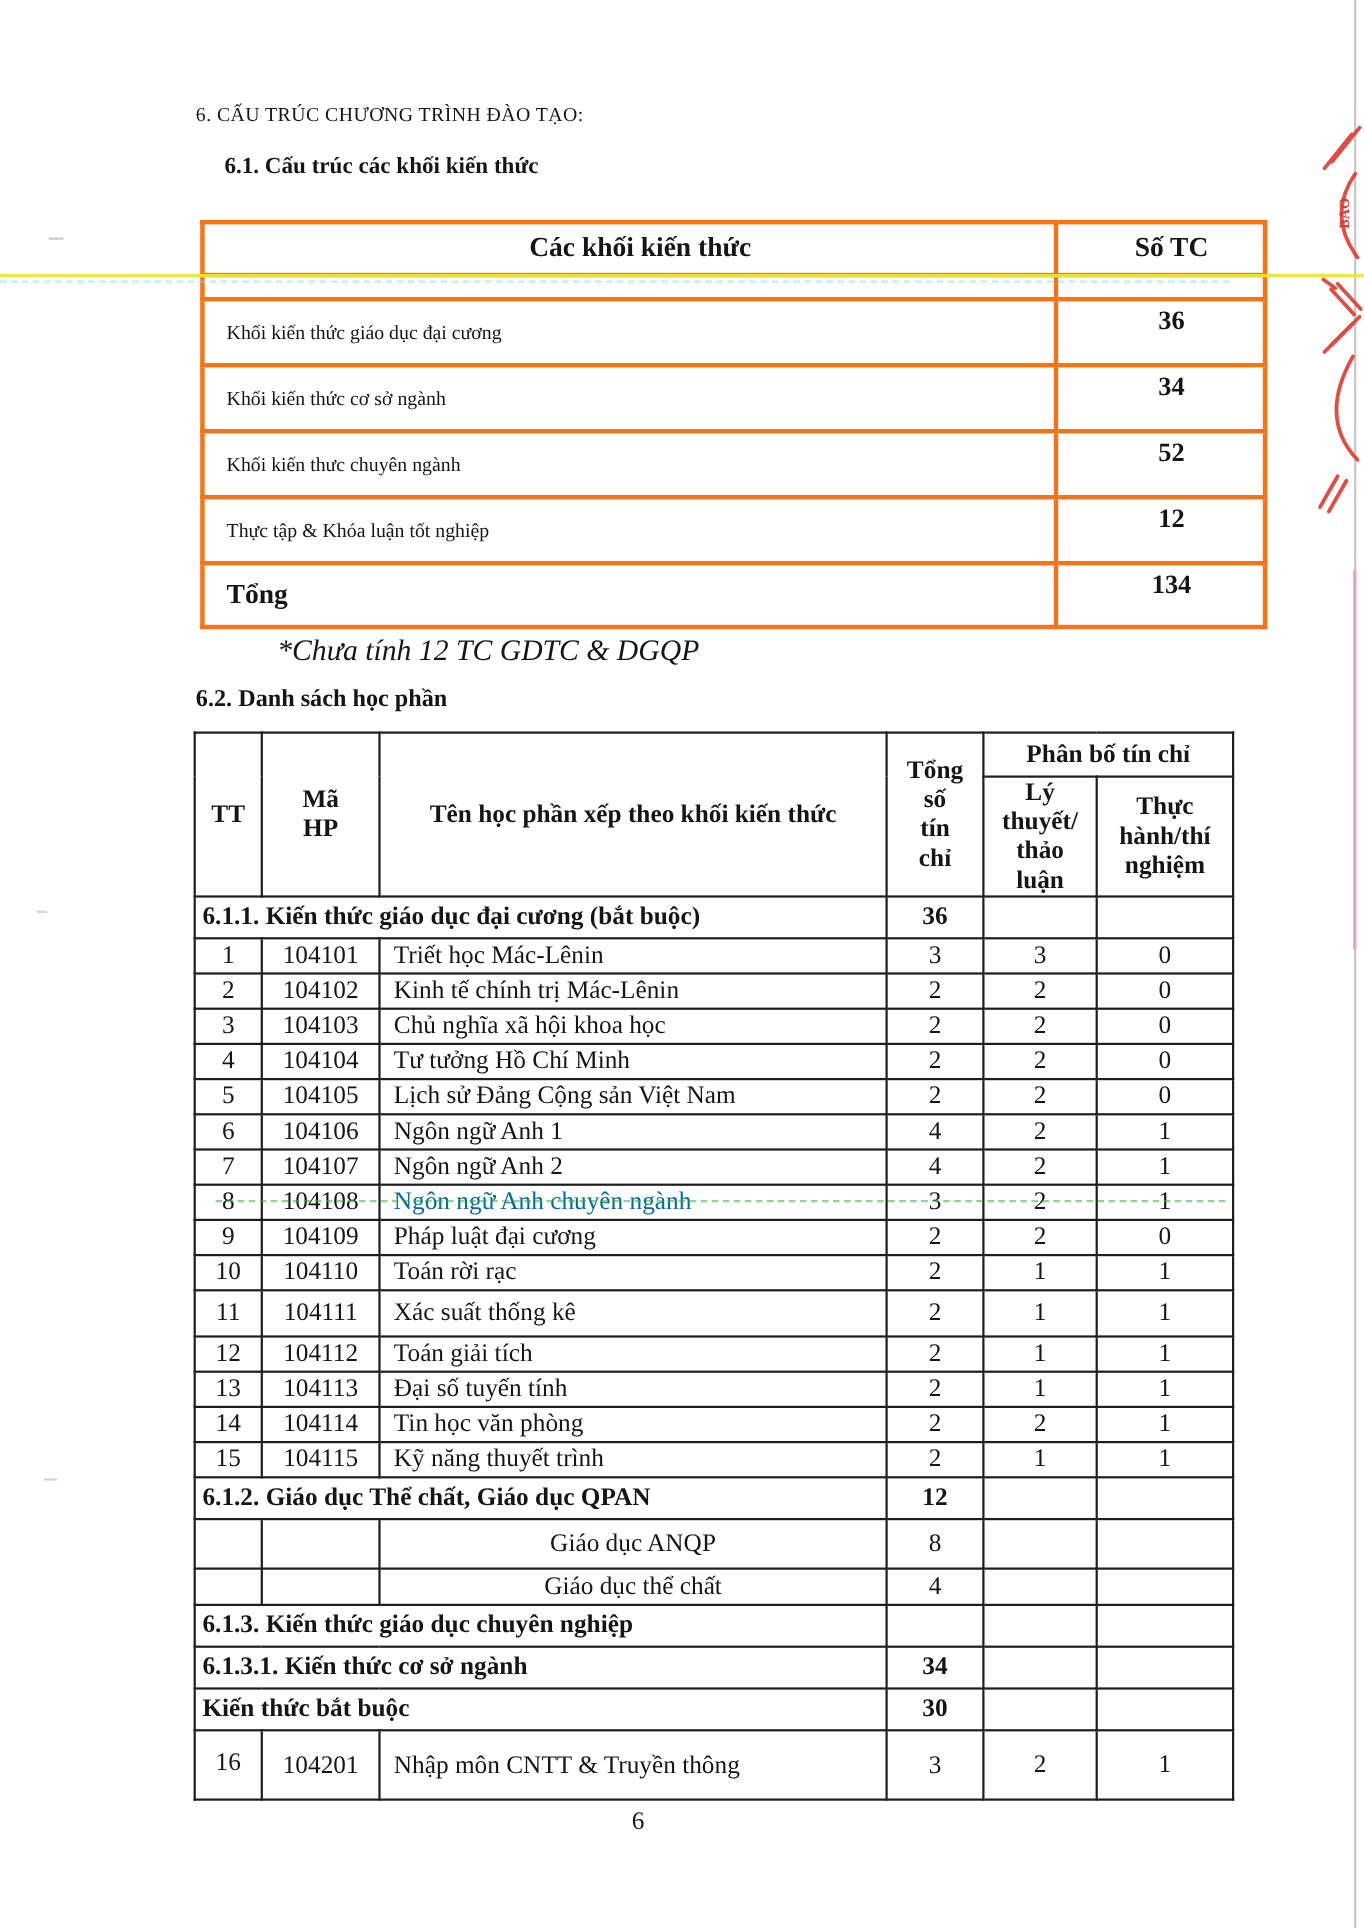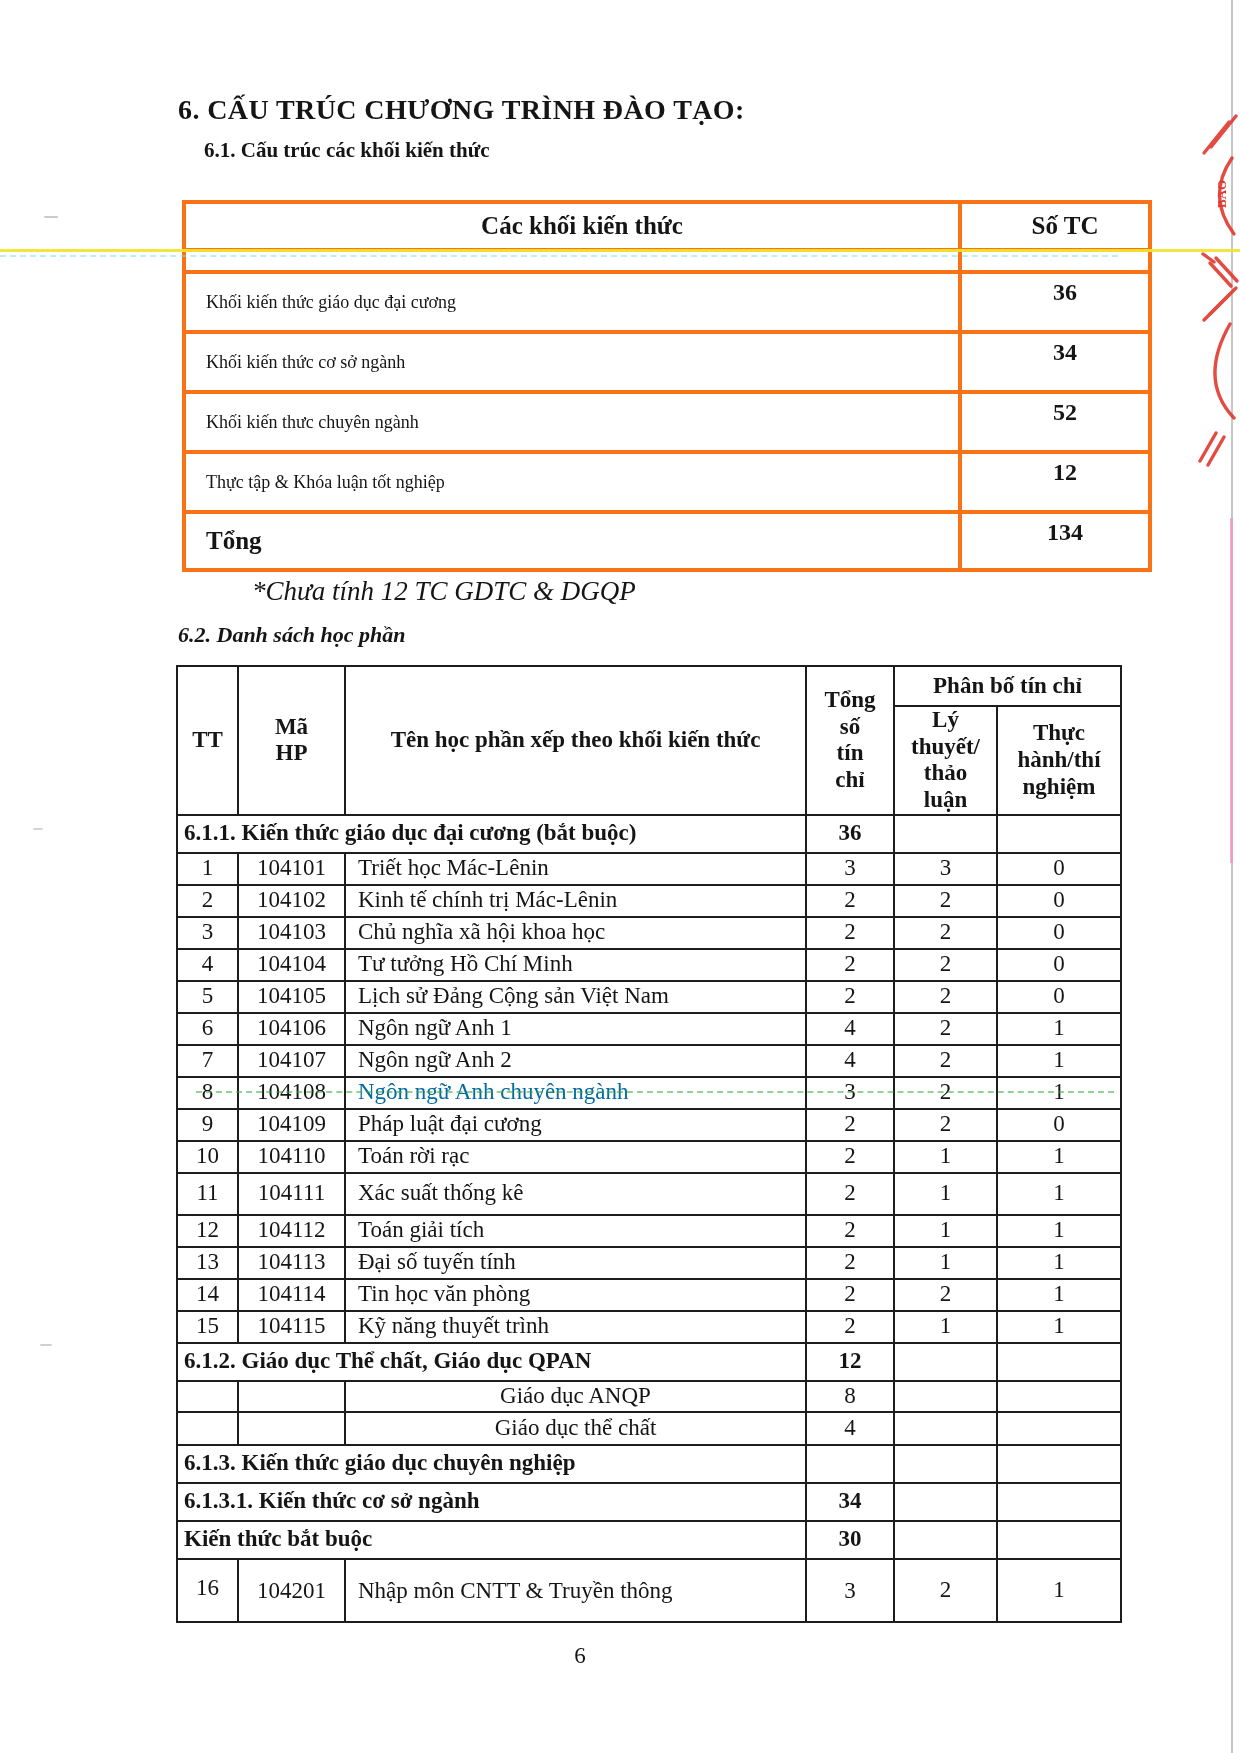--- a/index.html
+++ b/index.html
@@ -1,21 +1,21 @@
 <!DOCTYPE html>
 <html><head>
 <meta charset="utf-8">
 <style>
   html,body{margin:0;padding:0;background:#e8e8e8;}
   .page{position:relative;width:1240px;height:1753px;background:#ffffff;margin:0 auto;
         font-family:"Liberation Serif","DejaVu Serif",serif;color:#151515;overflow:hidden;}
-  .h1{position:absolute;left:178px;top:94px;font-size:28px;font-weight:bold;letter-spacing:.4px;}
+  .h1{position:absolute;left:178px;top:94px;font-size:18px;font-weight:normal;letter-spacing:.4px;}
   .h2{position:absolute;left:204px;top:138px;font-size:21px;font-weight:bold;}
   .note{position:absolute;left:252px;top:576px;font-size:27px;font-style:italic;}
-  .h3{position:absolute;left:178px;top:622px;font-size:22px;font-weight:bold;font-style:italic;}
+  .h3{position:absolute;left:178px;top:622px;font-size:22px;font-weight:bold;}
   table{border-collapse:collapse;table-layout:fixed;}
   th,td{padding:0;overflow:hidden;}
 
   
   .t1{position:absolute;left:182px;top:200px;width:966px;}
   .t1 th,.t1 td{border:4px solid #f97316;padding-left:20px;}
   .t1-header{height:48px;}
   .t1-header th{font-size:25px;font-weight:bold;text-align:center;vertical-align:middle;}
   .t1-thin{height:22px;}
   .t1-row{height:60px;}
@@ -249,21 +249,21 @@
           <td class="c-num">2</td>
           <td class="c-num">1</td>
           <td class="c-num">1</td>
         </tr>
         <tr style="height: 38px;">
           <td class="c-section" colspan="3">6.1.2. Giáo dục Thể chất, Giáo dục QPAN</td>
           <td class="c-num c-bold">12</td>
           <td class="c-num"></td>
           <td class="c-num"></td>
         </tr>
-        <tr style="height: 31px; border-radius: 16px;">
+        <tr style="height: 45px; border-radius: 16px;">
           <td class="c-tt"></td>
           <td class="c-code"></td>
           <td class="c-name c-center">Giáo dục ANQP</td>
           <td class="c-num">8</td>
           <td class="c-num"></td>
           <td class="c-num"></td>
         </tr>
         <tr style="height: 33px;">
           <td class="c-tt"></td>
           <td class="c-code"></td>

